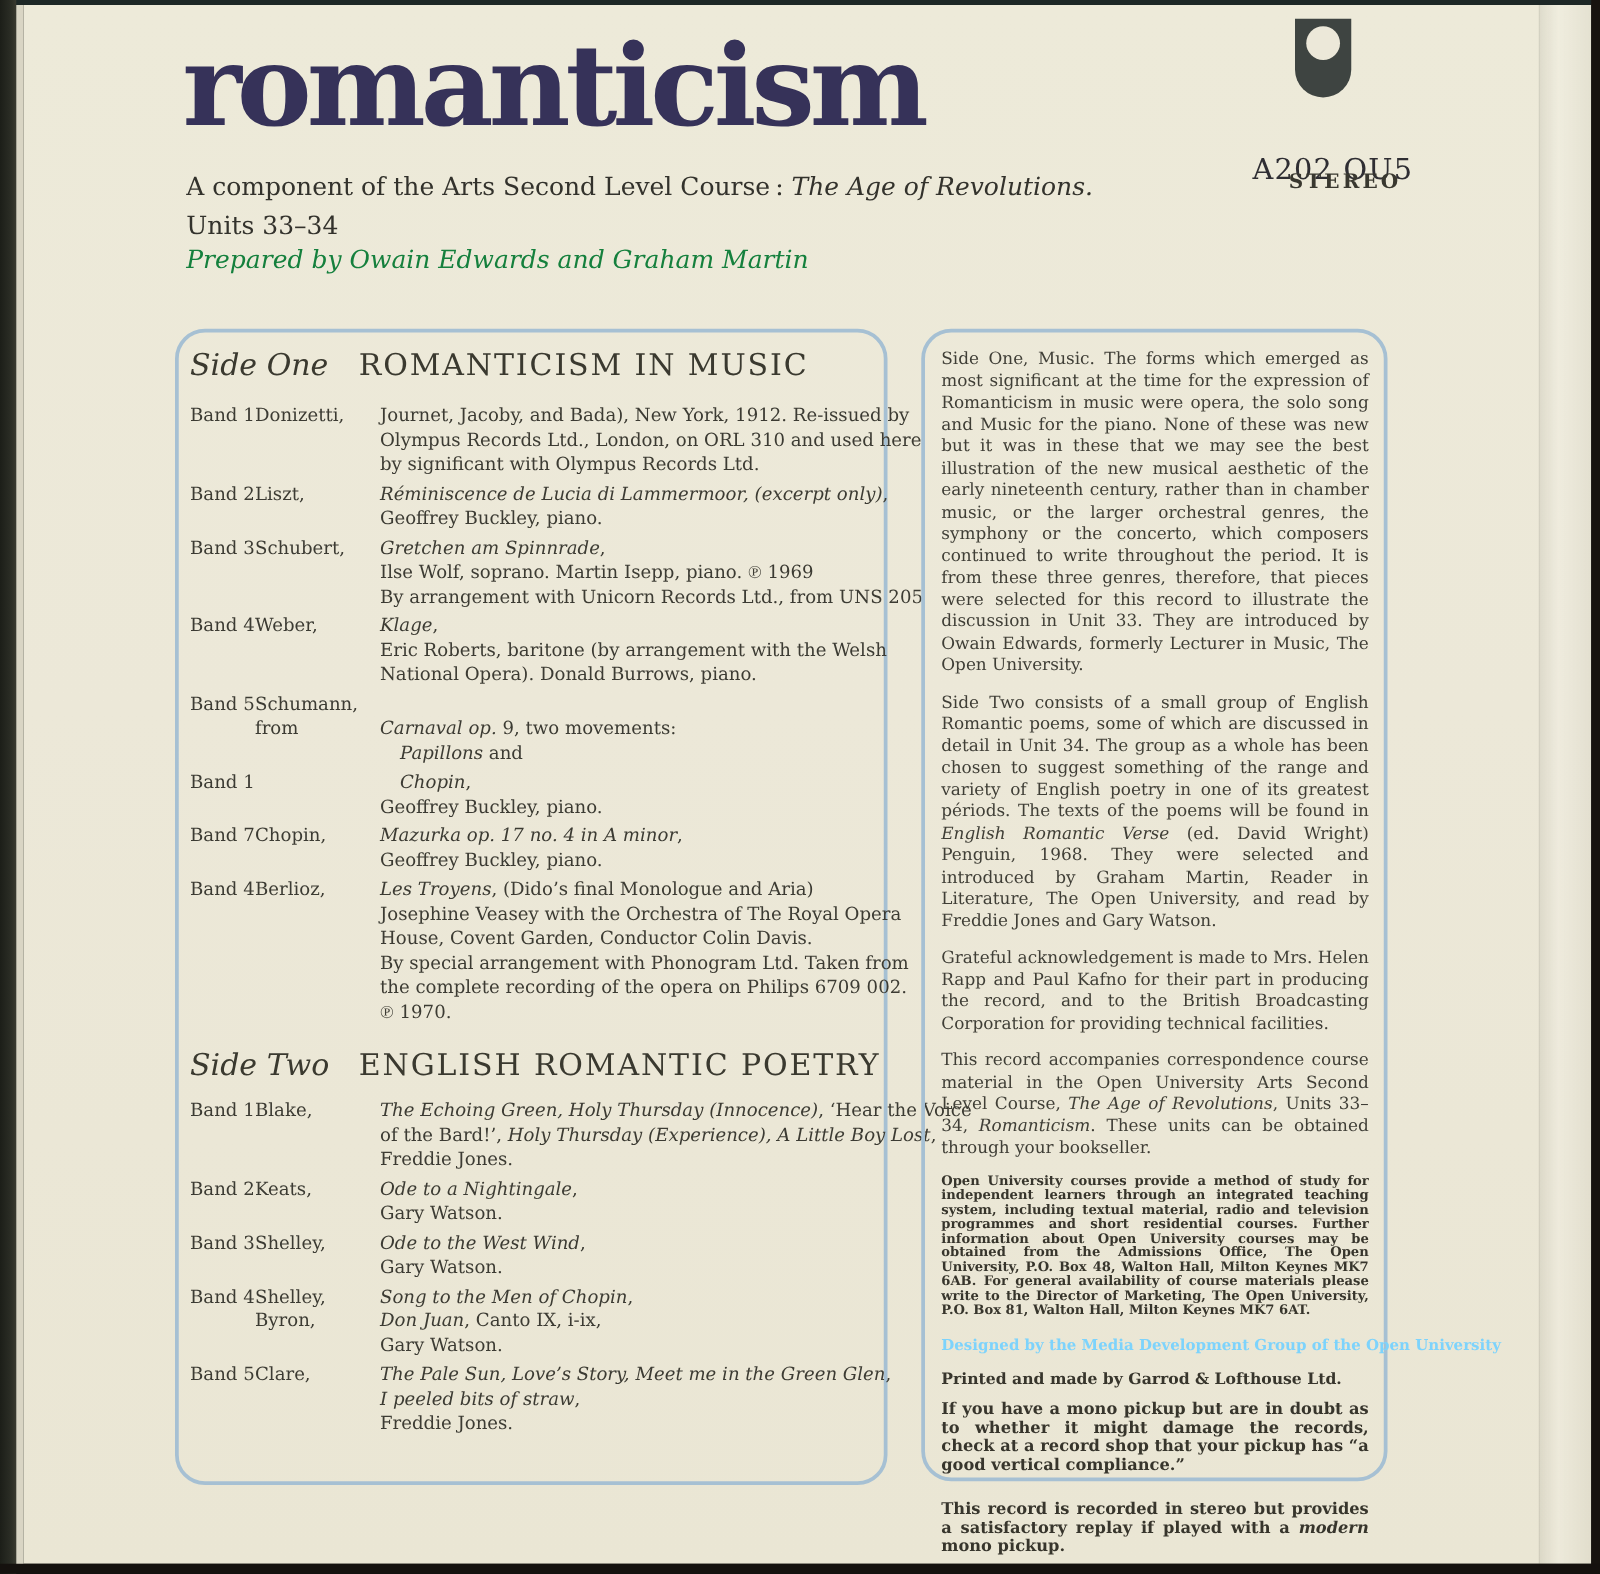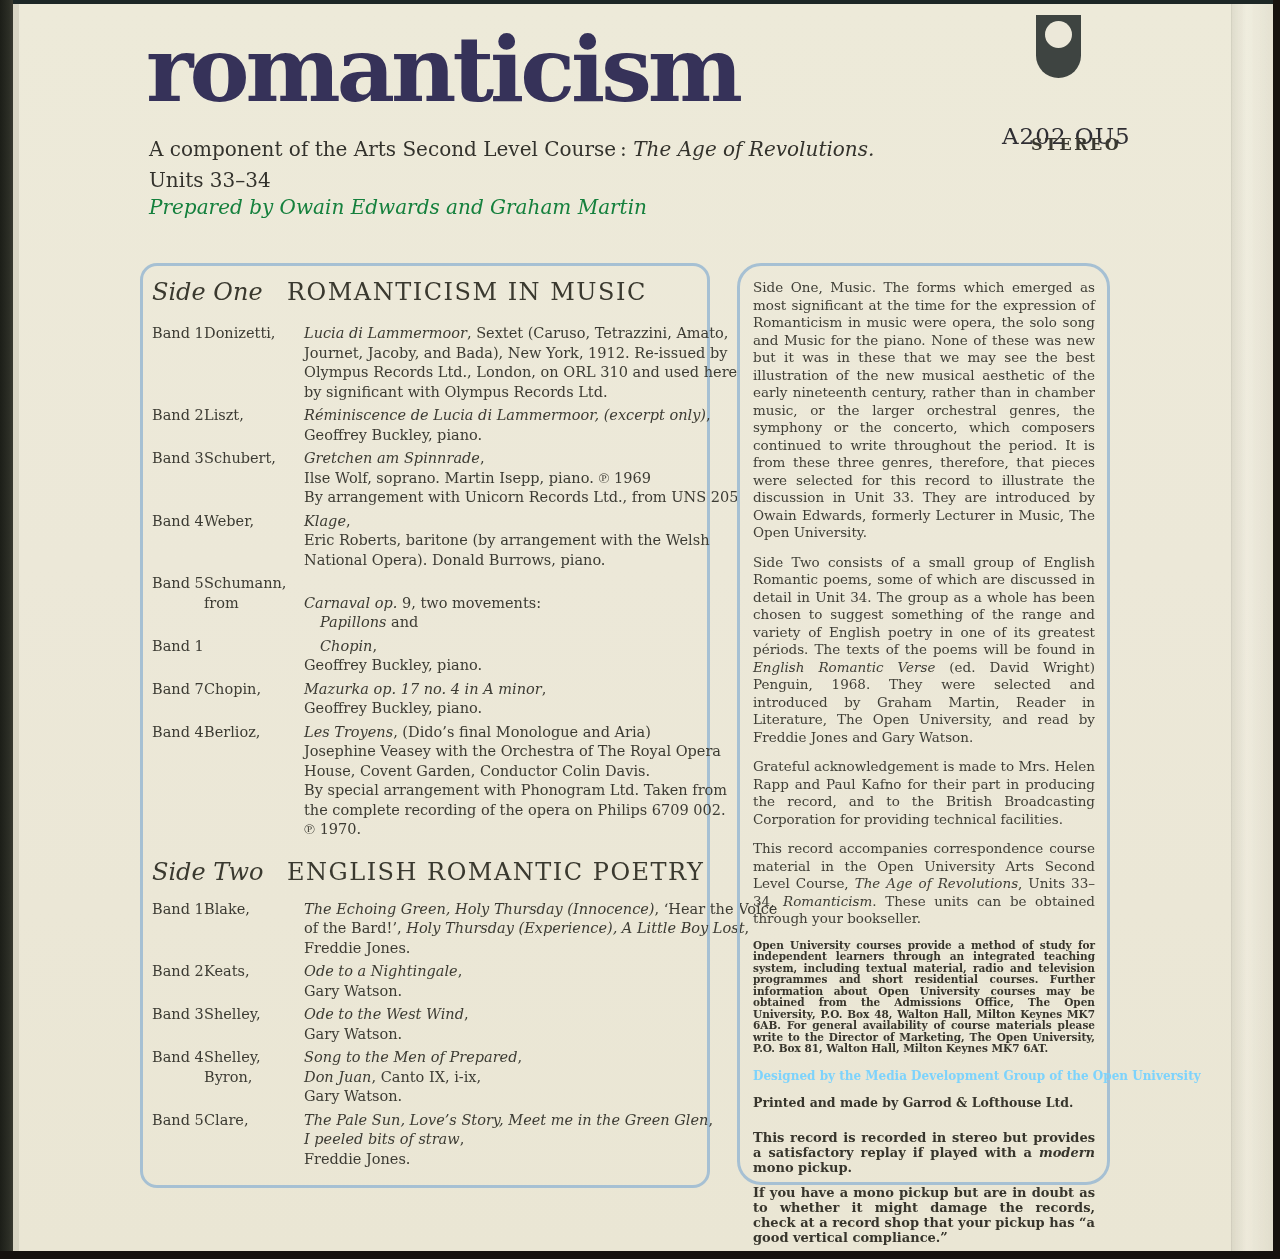--- a/index.html
+++ b/index.html
@@ -20,21 +20,21 @@
          letter-spacing:-4px;color:#363259;}
   .subtitle{position:absolute;left:149px;top:137px;font-size:20px;color:#33322c;white-space:nowrap;}
   .units{position:absolute;left:149px;top:168px;font-size:20px;color:#33322c;}
   .prepared{position:absolute;left:149px;top:195px;font-size:20px;font-style:italic;color:#15803d;}
   .ou-logo{position:absolute;left:1036px;top:15px;width:45px;height:63px;background:#3e4441;
            border-radius:0 0 23px 23px;}
   .ou-logo .circ{position:absolute;left:9px;top:6px;width:27px;height:27px;border-radius:50%;background:#ece8d9;}
   .catalog{position:absolute;left:1002px;top:85px;font-size:23px;letter-spacing:1px;color:#2f2e33;margin-top:38px;}
   .stereo{position:absolute;left:1031px;top:135px;font-size:16px;font-weight:bold;letter-spacing:2.5px;color:#39382f;}
   .box{position:absolute;border:3px solid #a6c0d3;border-radius:24px;box-sizing:border-box;color:#3c3b33;}
-  .box-left{left:140px;top:263px;width:570px;height:925px;padding:12px 0 0 9px;border-radius:17px;}
+  .box-left{left:140px;top:263px;width:570px;height:925px;padding:12px 0 0 9px;}
   .box-right{left:737px;top:263px;width:373px;height:922px;padding:13px 12px 0 13px;}
   .side-head{display:grid;grid-template-columns:135px 1fr;align-items:baseline;margin:0 0 18px 0;}
   .side-head.second{margin-top:18px;margin-bottom:14px;}
   .side-label{font-style:italic;font-size:24px;color:#3a392f;}
   .side-title{font-size:24px;letter-spacing:1.5px;color:#3a392f;white-space:nowrap;}
   .band-row{display:grid;grid-template-columns:52px 100px 1fr;margin-bottom:4px;font-size:14.5px;}
   .line{line-height:19.5px;white-space:nowrap;}
   .line.ind{padding-left:16px;}
   .it{font-style:italic;}
   .rp{font-size:13.5px;line-height:17.5px;text-align:justify;margin:0 0 12px 0;color:#3f3e36;}
@@ -75,21 +75,20 @@
   </div>
   <div>
       <div class="band-row">
         <div>
           <div class="line">Band 1</div>
         </div>
         <div>
           <div class="line">Donizetti,</div>
         </div>
         <div>
-          <div class="line"><span class="it">Lucia di Lammermoor</span><span>, Sextet (Caruso, Tetrazzini, Amato,</span></div>
           <div class="line"><span>Journet, Jacoby, and Bada), New York, 1912. Re-issued by</span></div>
           <div class="line"><span>Olympus Records Ltd., London, on ORL 310 and used here</span></div>
           <div class="line"><span>by significant with Olympus Records Ltd.</span></div>
         </div>
       </div>
       <div class="band-row">
         <div>
           <div class="line">Band 2</div>
         </div>
         <div>
@@ -223,21 +222,21 @@
       </div>
       <div class="band-row">
         <div>
           <div class="line">Band 4</div>
         </div>
         <div>
           <div class="line">Shelley,</div>
           <div class="line">Byron,</div>
         </div>
         <div>
-          <div class="line"><span class="it">Song to the Men of Prepared</span><span>,</span></div>
+          <div class="line"><span class="it">Song to the Men of Chopin</span><span>,</span></div>
           <div class="line"><span class="it">Don Juan</span><span>, Canto IX, i-ix,</span></div>
           <div class="line"><span>Gary Watson.</span></div>
         </div>
       </div>
       <div class="band-row">
         <div>
           <div class="line">Band 5</div>
         </div>
         <div>
           <div class="line">Clare,</div>
@@ -252,16 +251,16 @@
 </div>
 
 <div class="box box-right">
   <p class="rp"><span>Side One, Music. The forms which emerged as most significant at the time for the expression of Romanticism in music were opera, the solo song and Music for the piano. None of these was new but it was in these that we may see the best illustration of the new musical aesthetic of the early nineteenth century, rather than in chamber music, or the larger orchestral genres, the symphony or the concerto, which composers continued to write throughout the period. It is from these three genres, therefore, that pieces were selected for this record to illustrate the discussion in Unit 33. They are introduced by Owain Edwards, formerly Lecturer in Music, The Open University.</span></p>
   <p class="rp"><span>Side Two consists of a small group of English Romantic poems, some of which are discussed in detail in Unit 34. The group as a whole has been chosen to suggest something of the range and variety of English poetry in one of its greatest périods. The texts of the poems will be found in </span><span class="it">English Romantic Verse</span><span> (ed. David Wright) Penguin, 1968. They were selected and introduced by Graham Martin, Reader in Literature, The Open University, and read by Freddie Jones and Gary Watson.</span></p>
   <p class="rp"><span>Grateful acknowledgement is made to Mrs. Helen Rapp and Paul Kafno for their part in producing the record, and to the British Broadcasting Corporation for providing technical facilities.</span></p>
   <p class="rp"><span>This record accompanies correspondence course material in the Open University Arts Second Level Course, </span><span class="it">The Age of Revolutions</span><span>, Units 33–34, </span><span class="it">Romanticism</span><span>. These units can be obtained through your bookseller.</span></p>
   <div class="small-print">Open University courses provide a method of study for independent learners through an integrated teaching system, including textual material, radio and television programmes and short residential courses. Further information about Open University courses may be obtained from the Admissions Office, The Open University, P.O. Box 48, Walton Hall, Milton Keynes MK7 6AB. For general availability of course materials please write to the Director of Marketing, The Open University, P.O. Box 81, Walton Hall, Milton Keynes MK7 6AT.</div>
   <div class="designed">Designed by the Media Development Group of the Open University</div>
   <div class="printed">Printed and made by Garrod &amp; Lofthouse Ltd.</div>
+  <div class="note"><span>If you have a mono pickup but are in doubt as to whether it might damage the records, check at a record shop that your pickup has “a good vertical compliance.”</span></div>
   <div class="note note-first"><span>This record is recorded in stereo but provides a satisfactory replay if played with a </span><span class="it">modern</span><span> mono pickup.</span></div>
-  <div class="note"><span>If you have a mono pickup but are in doubt as to whether it might damage the records, check at a record shop that your pickup has “a good vertical compliance.”</span></div>
   <div class="copyright">Copyright © 1972 The Open University. All rights of the Manufacturer and of the Owner of the recorded work reserved. Unauthorised public performances, broadcasting and copying of this record prohibited. Record first issued 1972.</div>
 </div>
 
 </body></html>

